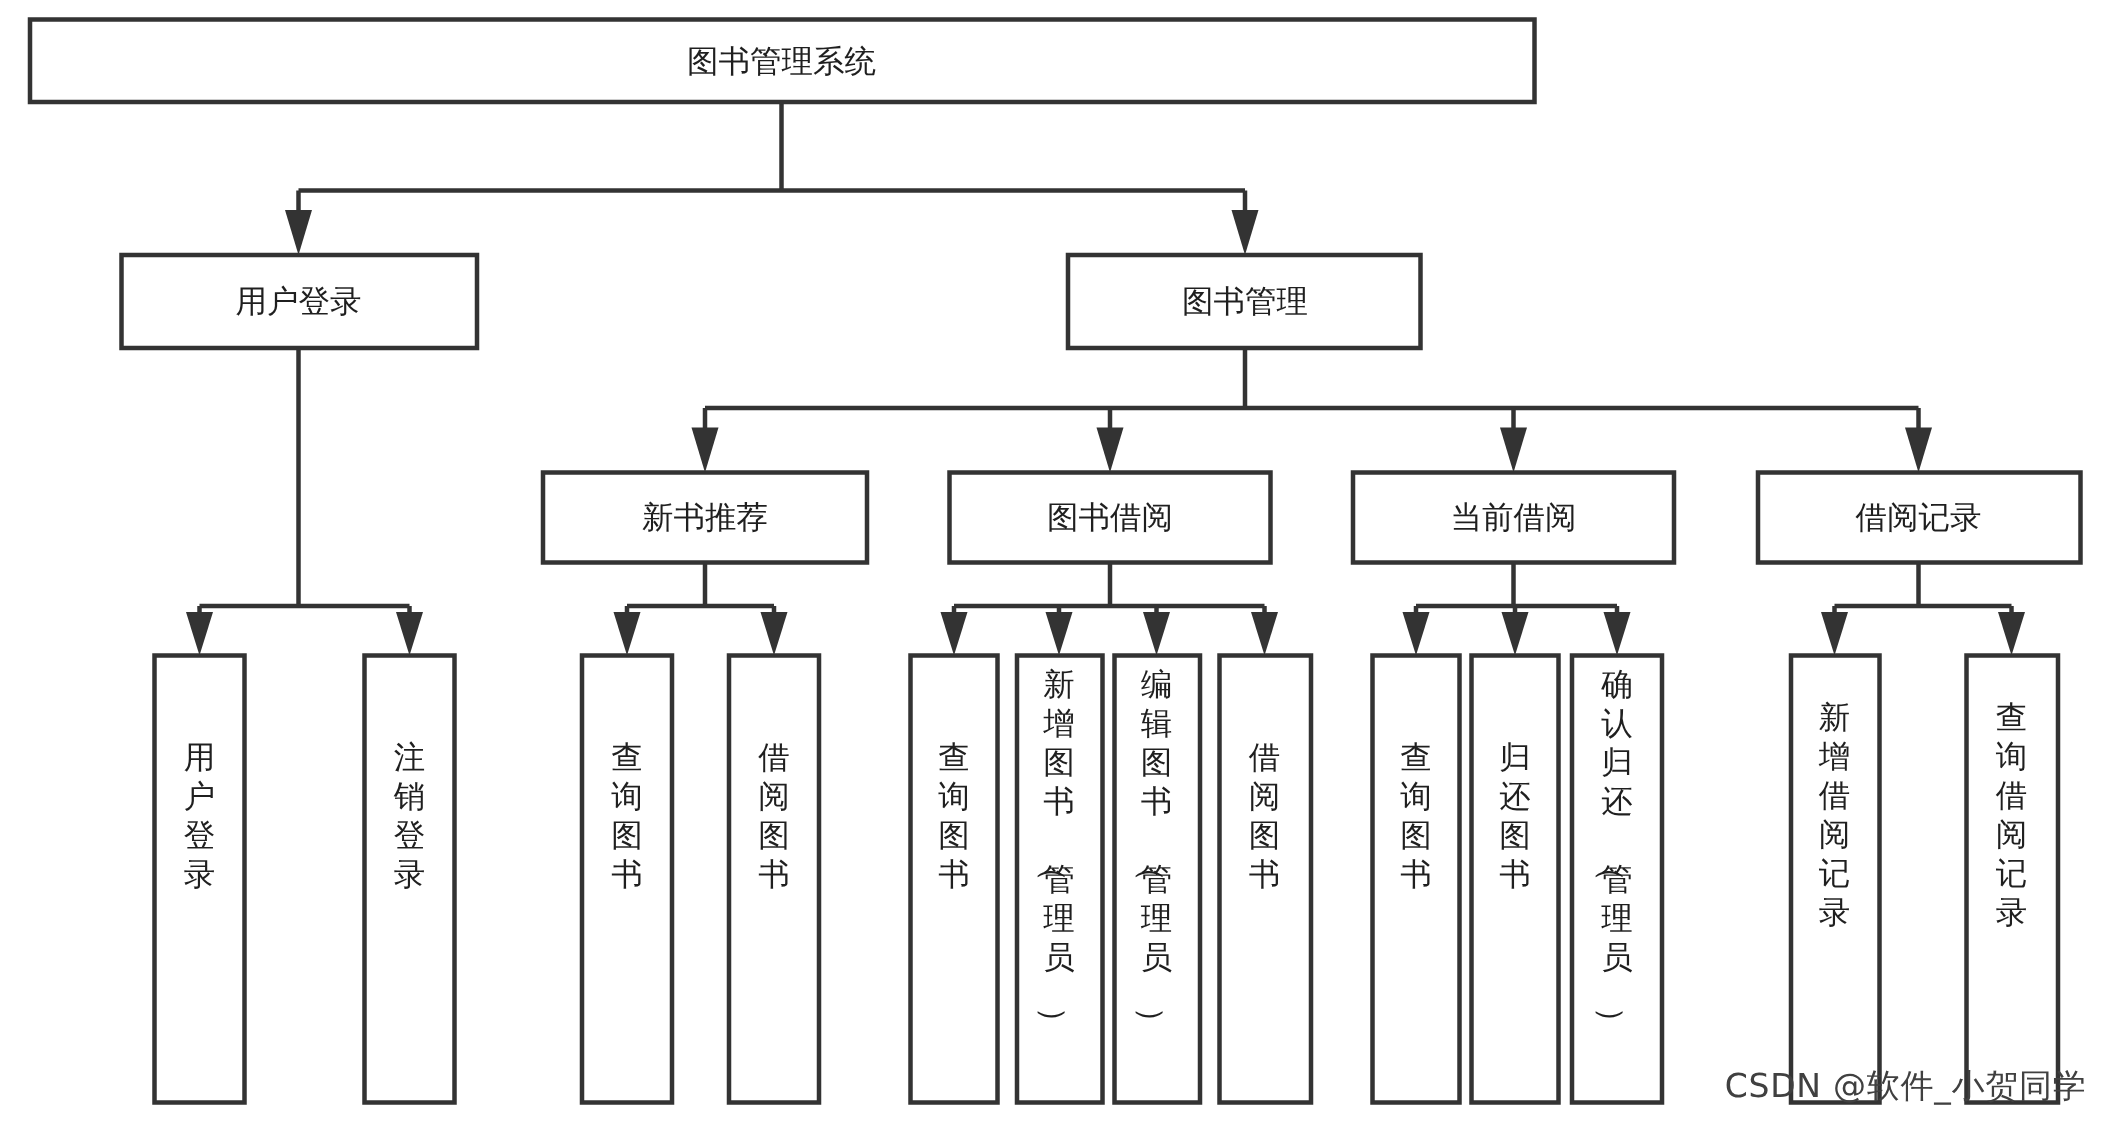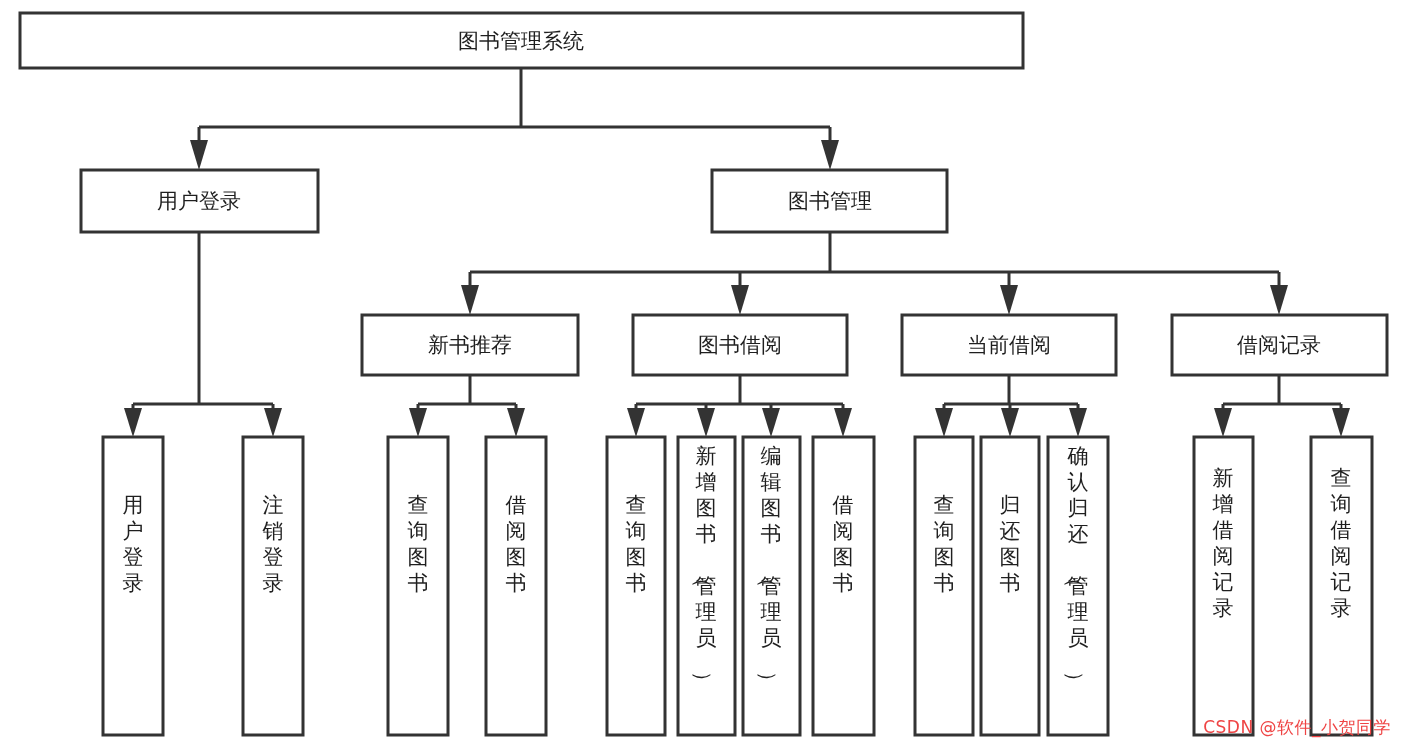--- a/index.html
+++ b/index.html
@@ -51,23 +51,23 @@
     fill: none;
   }
   .arrow-head {
     fill: #333333;
     stroke: none;
   }
   .watermark-text {
     position: absolute;
     right: 14px;
     bottom: 8px;
-    color: #ef4444;
-    font-family: "DejaVu Sans", "Liberation Sans", sans-serif;
-    font-size: 17px;
+    color: #404040;
+    font-family: "DejaVu Sans", "Liberation Sans", sans-serif;
+    font-size: 22px;
     letter-spacing: 0.5px;
     white-space: nowrap;
     pointer-events: none;
   }
 </style>
 </head>
 <body>
 
 <div id="diagram-root">
 

